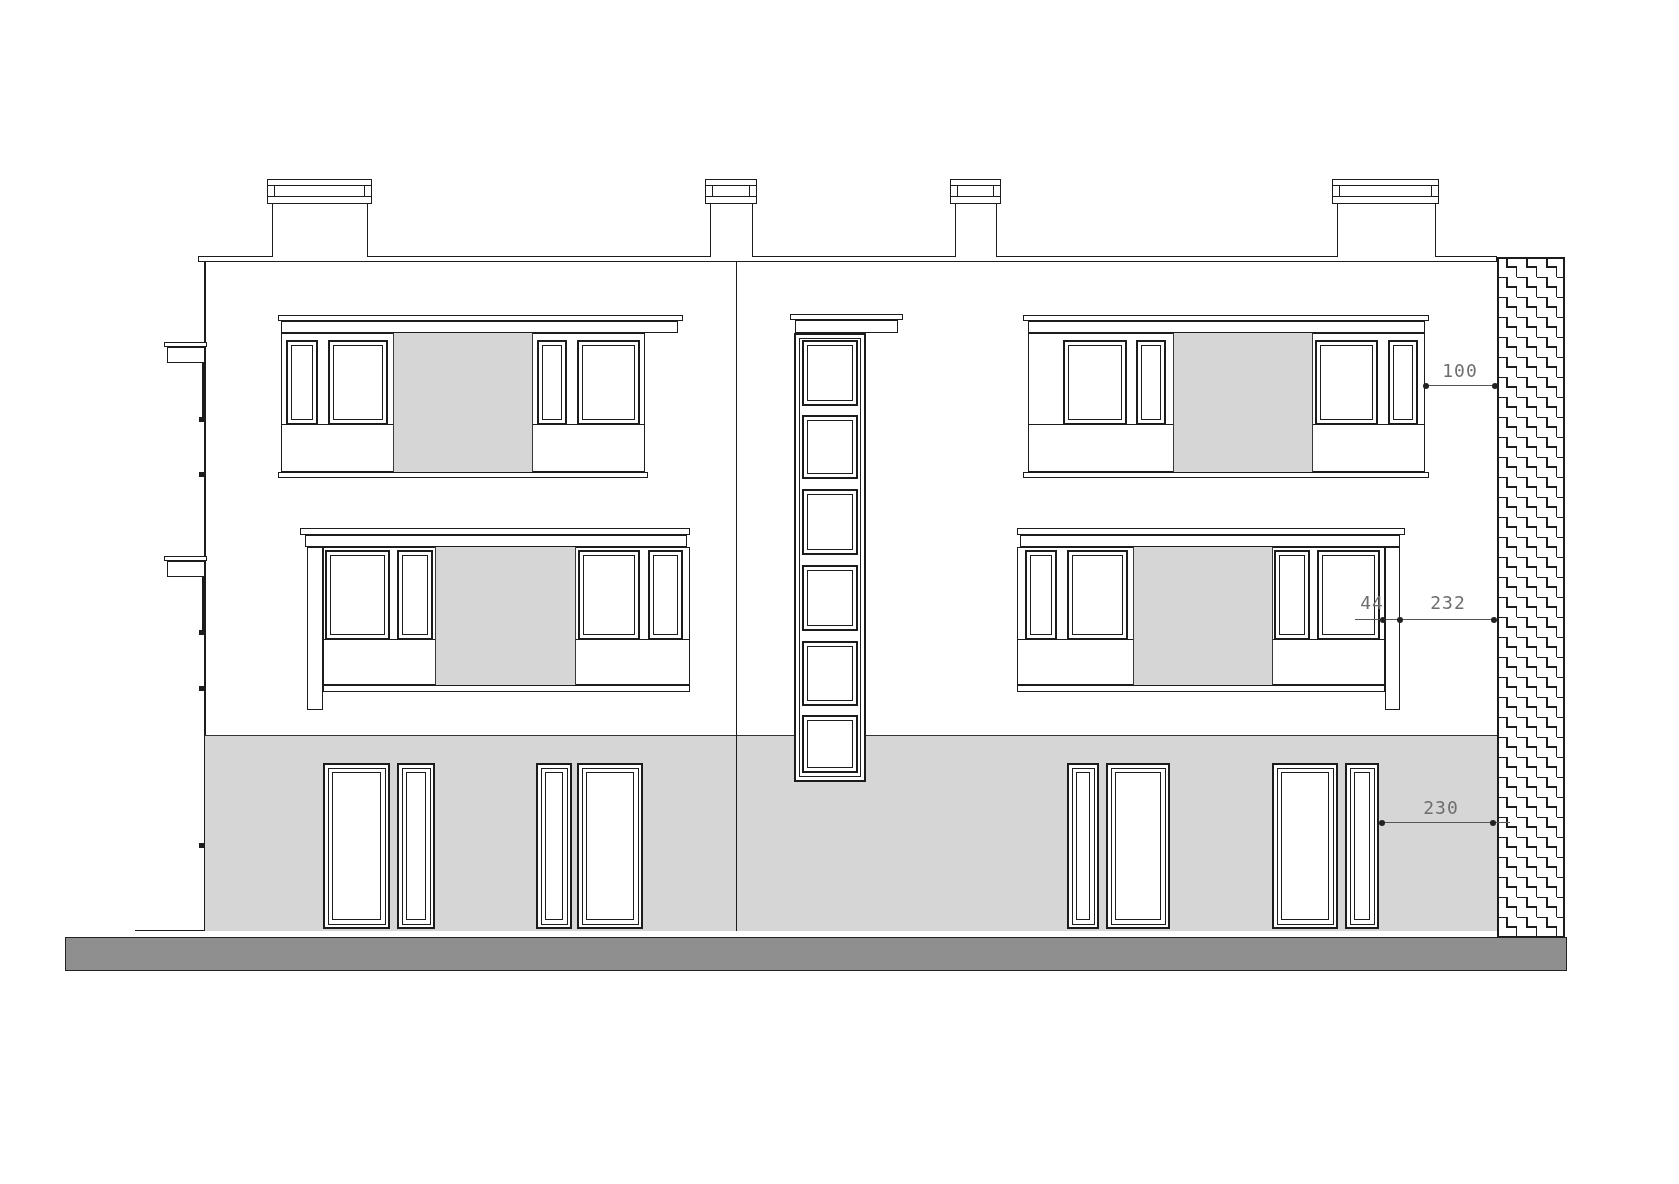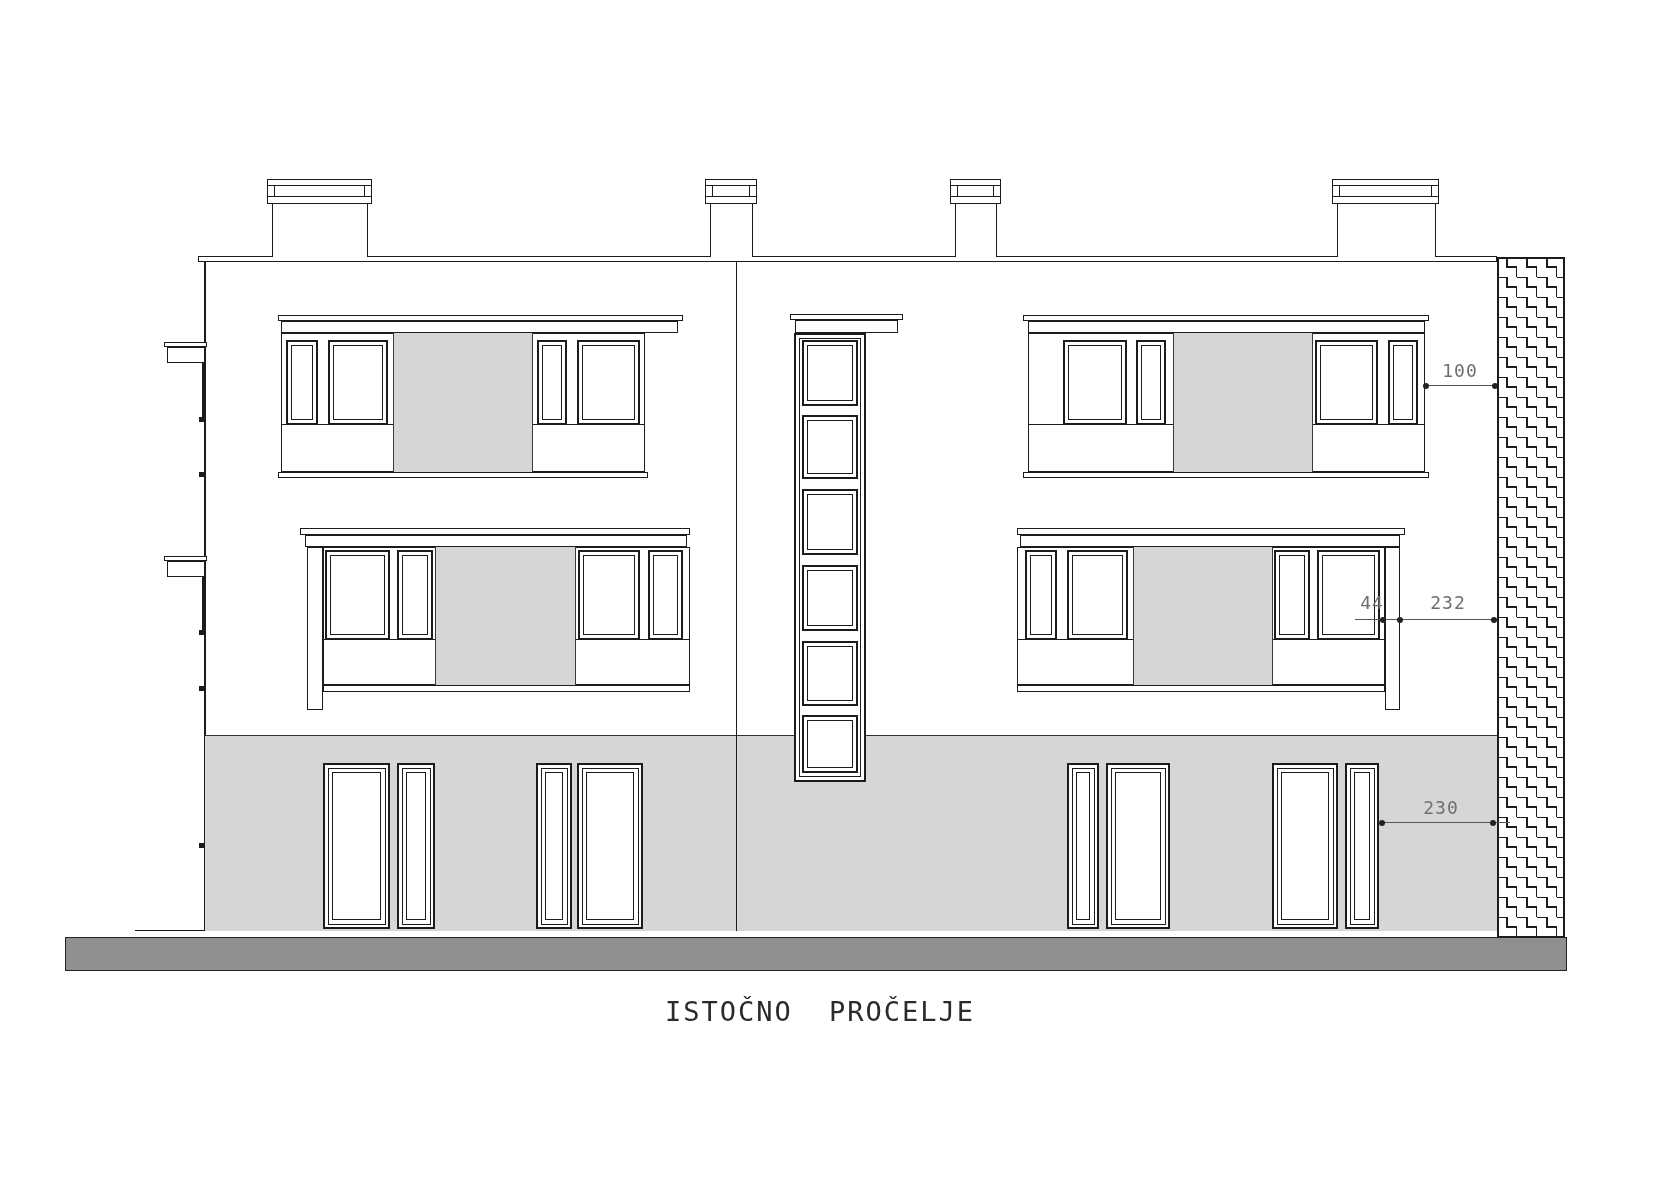--- a/index.html
+++ b/index.html
@@ -178,15 +178,14 @@
   <div class="dimline" style="left:1355px;top:619px;width:141px"></div>
   <div class="dot" style="left:1380px;top:617px"></div>
   <div class="dot" style="left:1397px;top:617px"></div>
   <div class="dot" style="left:1491px;top:617px"></div>
 
   <div class="dimtext" style="left:1413px;top:797px;width:56px">230</div>
   <div class="dimline" style="left:1382px;top:822px;width:128px"></div>
   <div class="dot" style="left:1379px;top:820px"></div>
   <div class="dot" style="left:1490px;top:820px"></div>
 
-  <div class="title" style="left:600px;top:996px;width:440px">ISTOČNO PROČELJE</div>
 
 </div>
 
 </body></html>

